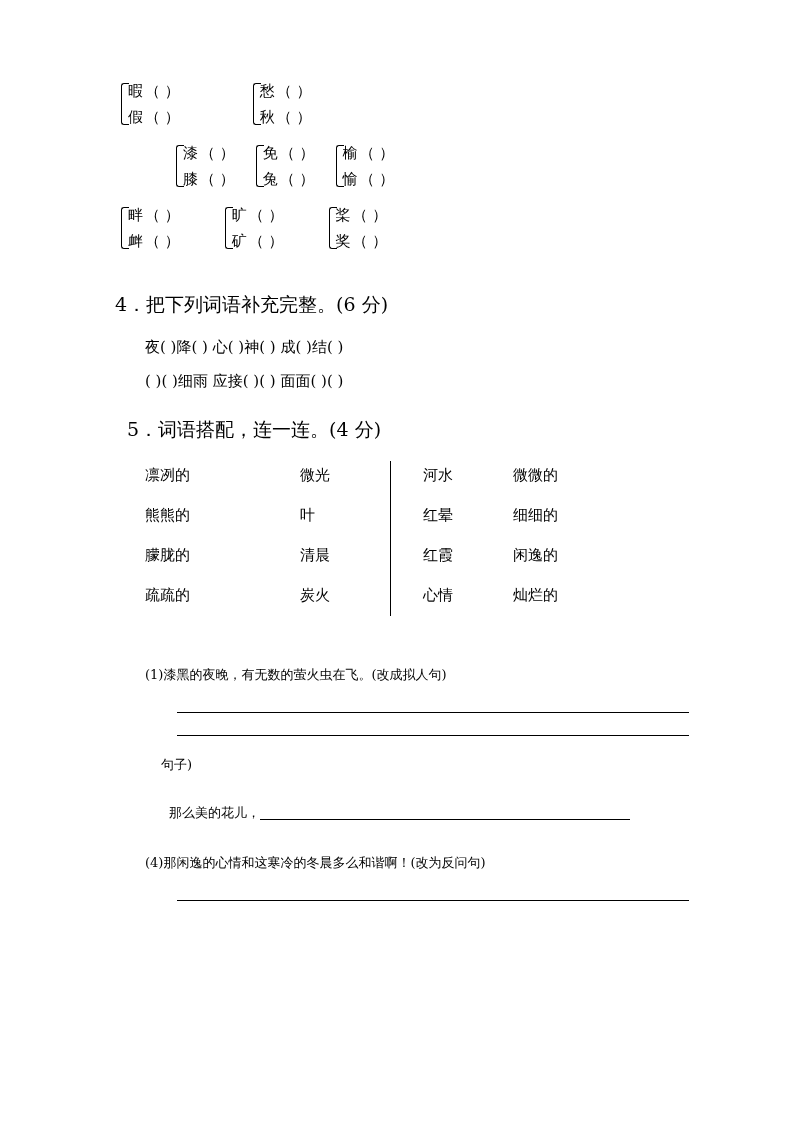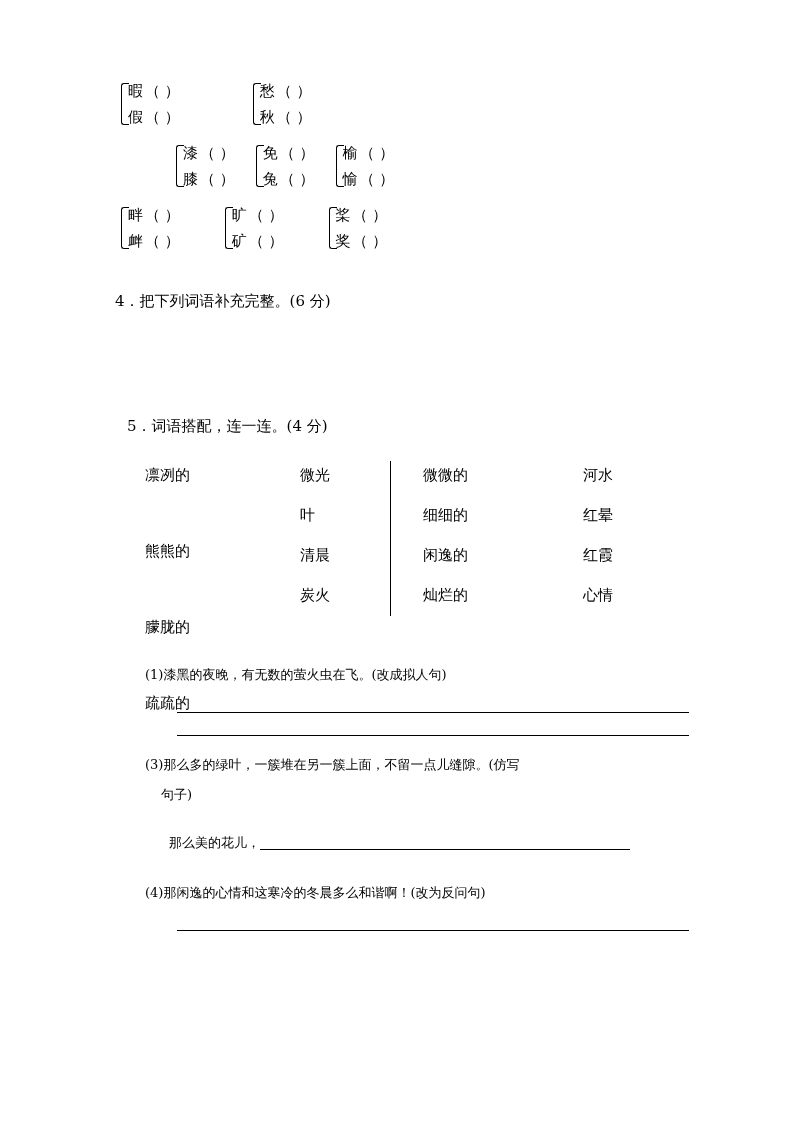--- a/index.html
+++ b/index.html
@@ -68,21 +68,21 @@
     font-size: 15px;
     line-height: 26px;
     white-space: nowrap;
   }
   .bline .ch { margin-right: 2px; }
   .bline .par { letter-spacing: 0; }
 
   
   .qhead {
     position: absolute;
-    font-size: 15px;
+    font-size: 19px;
     white-space: nowrap;
   }
   .qhead .num { display: inline-block; }
 
   
   .ex4 {
     position: absolute;
     left: 145px;
     top: 330px;
     width: 580px;
@@ -105,21 +105,21 @@
   }
   .match-col {
     display: flex;
     flex-direction: column;
   }
   .match-col .cell {
     height: 40px;
     line-height: 40px;
     white-space: nowrap;
   }
-  .col-a { width: 155px; gap: 36px; }
+  .col-a { width: 155px; }
   .col-b { width: 90px; }
   .divider {
     width: 1px;
     background: #000;
     margin: 4px 32px 4px 0;
     height: 120px;
     align-self: flex-start;
     margin-top: 6px;
   }
   .col-c { width: 160px; }
@@ -258,64 +258,67 @@
           </div>
         </div>
       </div>
     </div>
   </div>
 
   <div class="qhead cn" style="left:115px; top:292px;">
     <span class="num">4．</span><span>把下列词语补充完整。(6 分)</span>
   </div>
 
+  <div class="ex4 cn">
+    <div class="row">夜(      )降(      )      心(      )神(      )      成(      )结(      )</div>
+    <div class="row">(      )(      )细雨      应接(      )(      )      面面(      )(      )</div>
+  </div>
 
   <div class="qhead cn" style="left:127px; top:417px;">
     <span class="num">5．</span><span>词语搭配，连一连。(4 分)</span>
   </div>
 
   <div class="ex5 cn">
     <div class="match-table">
       <div class="match-col col-a">
         <div class="cell">凛冽的</div>
         <div class="cell">熊熊的</div>
         <div class="cell">朦胧的</div>
         <div class="cell">疏疏的</div>
       </div>
       <div class="match-col col-b">
         <div class="cell">微光</div>
         <div class="cell">叶</div>
         <div class="cell">清晨</div>
         <div class="cell">炭火</div>
       </div>
       <div class="divider" style="height:155px;"></div>
+      <div class="match-col col-d">
+        <div class="cell">河水</div>
+        <div class="cell">红晕</div>
+        <div class="cell">红霞</div>
+        <div class="cell">心情</div>
+      </div>
       <div class="match-col col-c">
         <div class="cell">微微的</div>
         <div class="cell">细细的</div>
         <div class="cell">闲逸的</div>
         <div class="cell">灿烂的</div>
       </div>
-      <div class="match-col col-d">
-        <div class="cell">河水</div>
-        <div class="cell">红晕</div>
-        <div class="cell">红霞</div>
-        <div class="cell">心情</div>
-      </div>
     </div>
   </div>
 
 
   <div class="ex6 cn">
 
     <div class="sent">(1)漆黑的夜晚，有无数的萤火虫在飞。(改成拟人句)</div>
     <div class="answer-line"></div>
 
     <div class="answer-line"></div>
 
-    <div class="sent">(3)那么多的绿叶，一簇堆在另一簇上面，不留一点儿缝隙。(仿写</div>
     <div class="sent-cont">句子)</div>
     <div class="sent indent" style="margin-top:18px;">
       <span>那么美的花儿，</span><span class="inline-line"></span>
     </div>
 
     <div class="sent" style="margin-top:20px;">(4)那闲逸的心情和这寒冷的冬晨多么和谐啊！(改为反问句)</div>
     <div class="answer-line"></div>
   </div>
 
 </div>

